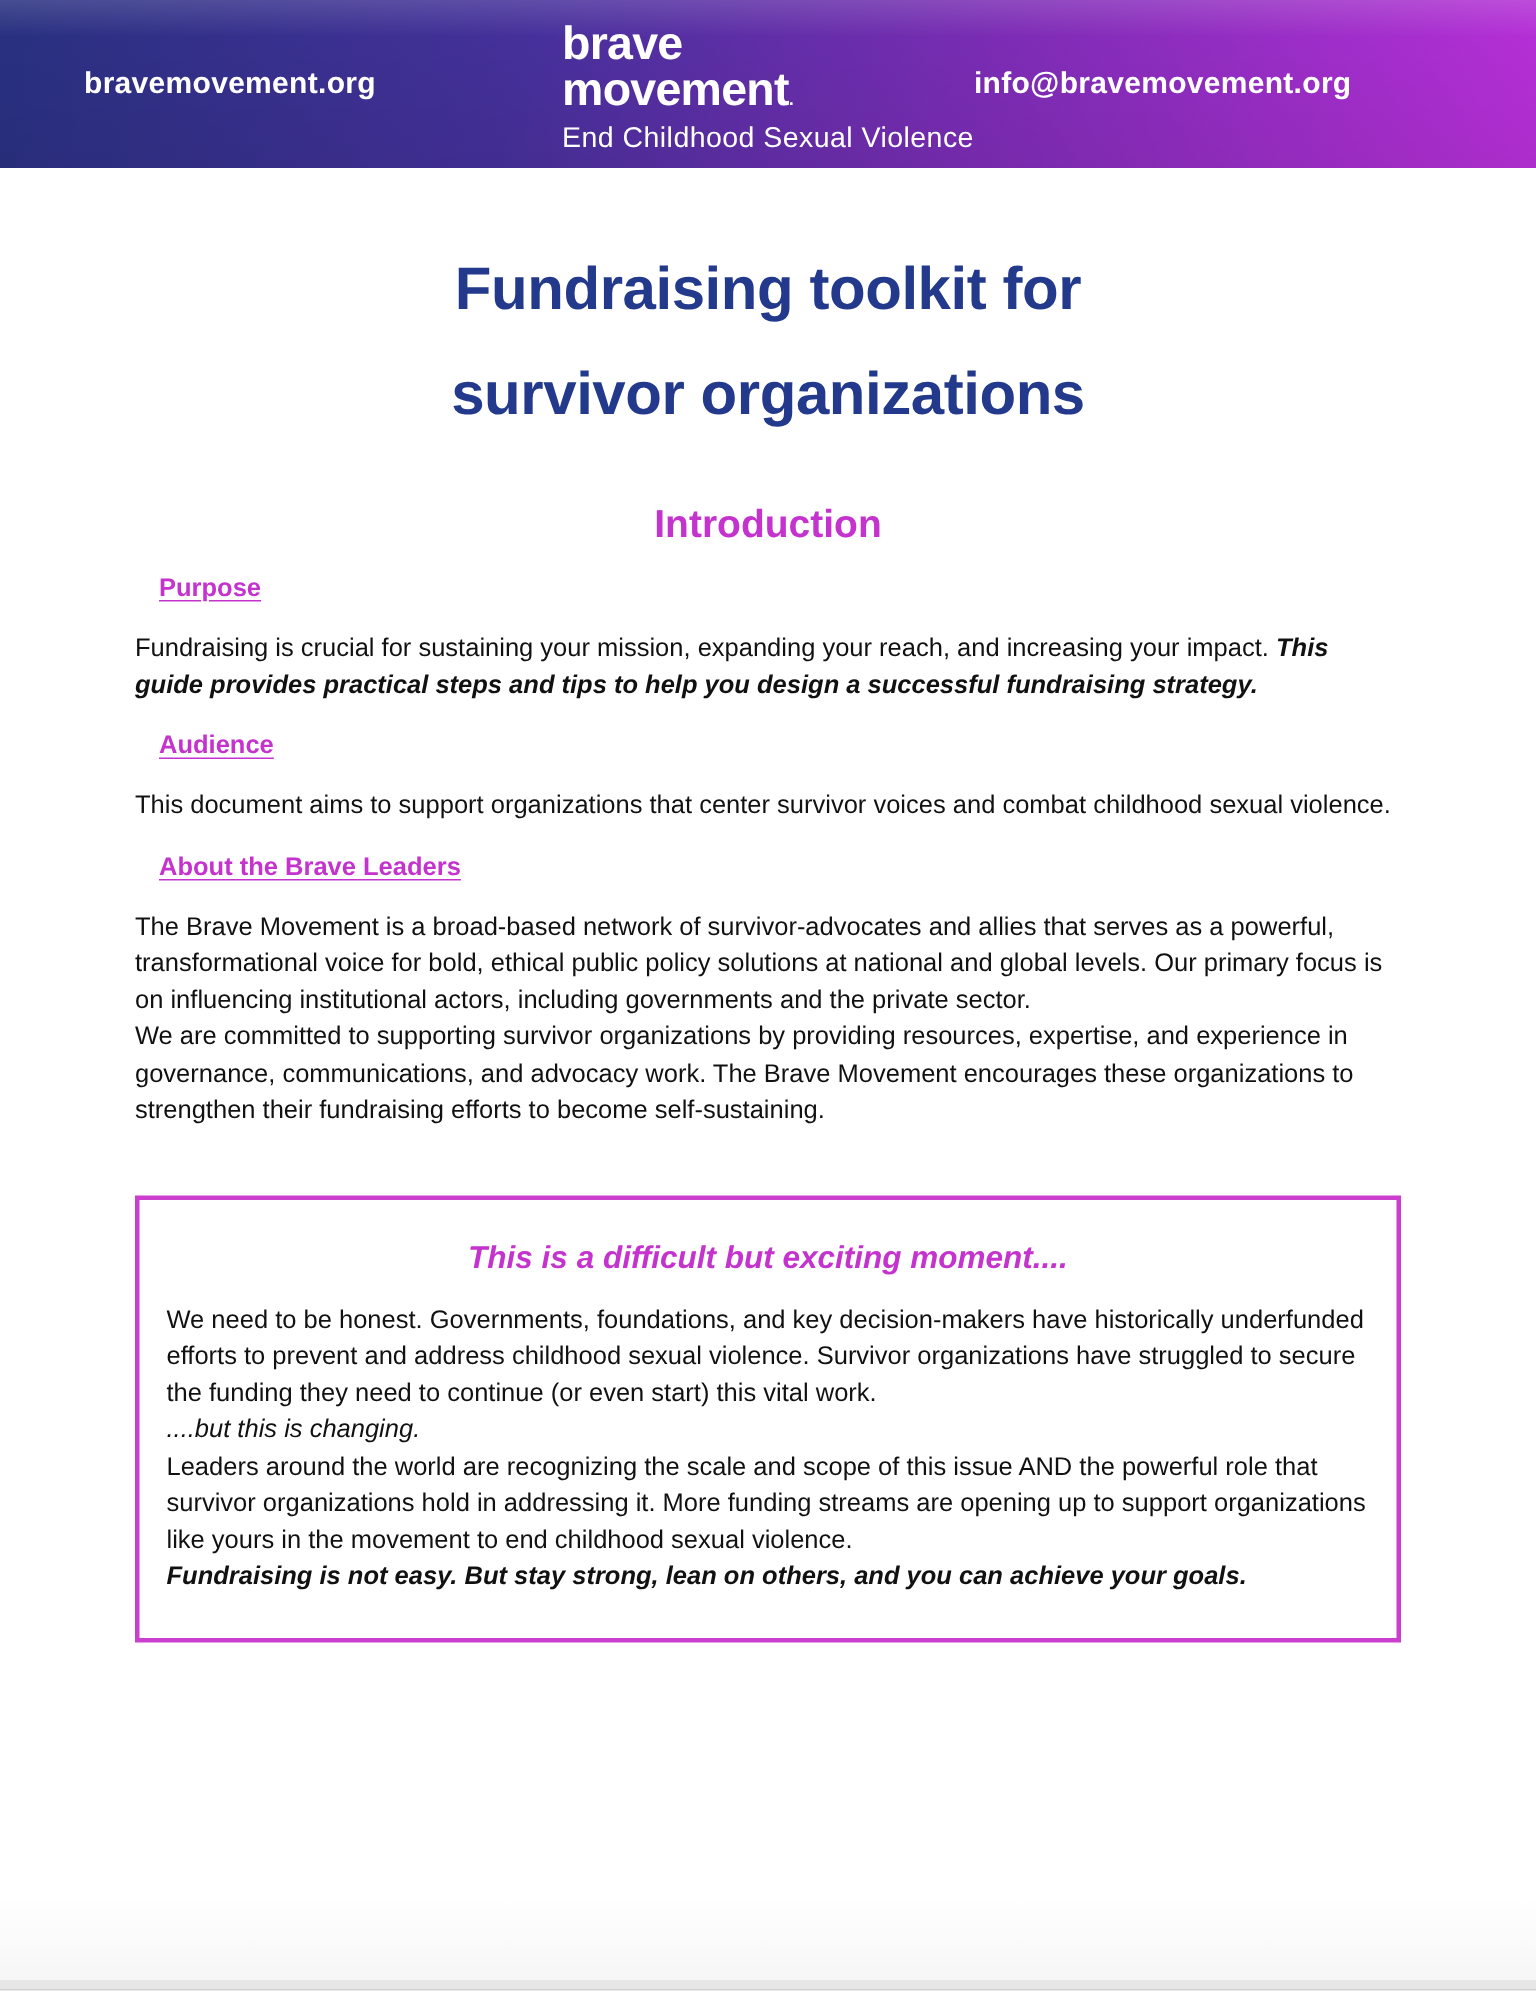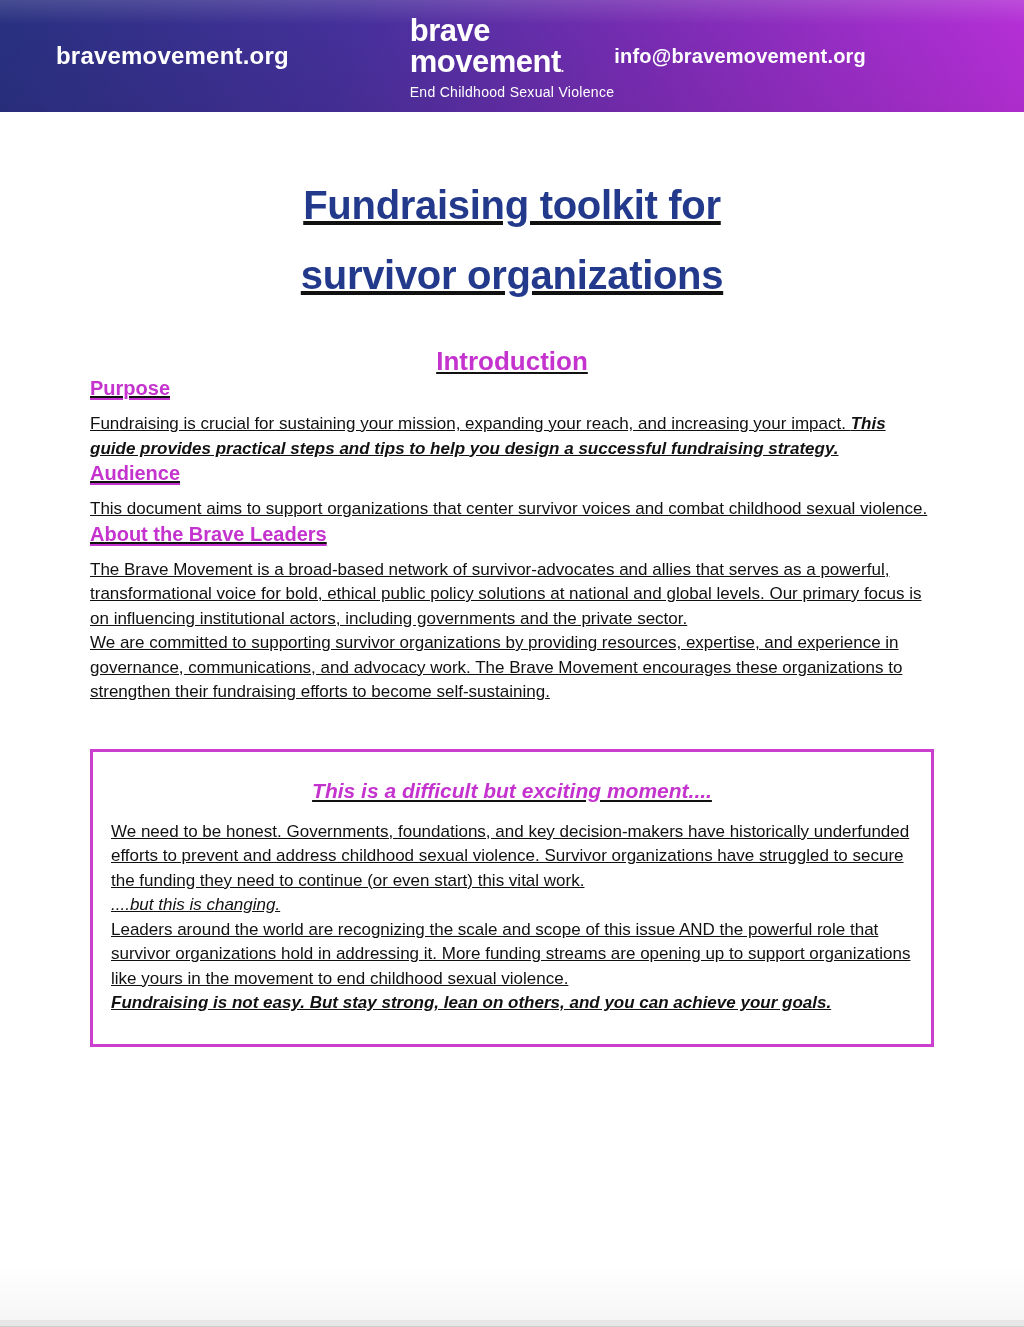--- a/index.html
+++ b/index.html
@@ -26,53 +26,53 @@
     height:112px;
     background:
       linear-gradient(to bottom, rgba(255,255,255,0.14), rgba(255,255,255,0) 22%, rgba(0,0,0,0.06) 100%),
       linear-gradient(103deg, var(--hdr-l) 0%, #45309a 34%, var(--hdr-m) 64%, var(--hdr-r) 100%);
     display:grid;
     grid-template-columns:1fr auto 1fr;
     align-items:center;
     padding:0 56px;
     color:#ffffff;
   }
-  .banner .site{font-size:24px;font-weight:bold;letter-spacing:.2px;}
+  .banner .site{font-size:20px;font-weight:bold;letter-spacing:.2px;}
   .banner .email{font-size:20px;font-weight:bold;letter-spacing:.2px;}
   .logo{line-height:1;margin-top:2px;}
   .logo .l1{font-size:31px;font-weight:bold;letter-spacing:-.5px;display:block;}
   .logo .l2{font-size:31px;font-weight:bold;letter-spacing:-.5px;display:inline-block;position:relative;}
   .logo .tm{font-size:12px;font-weight:bold;vertical-align:baseline;}
-  .logo .tagline{display:block;font-size:14px;font-weight:400;margin-top:8px;letter-spacing:.3px;}
+  .logo .tagline{display:block;font-size:19px;font-weight:400;margin-top:8px;letter-spacing:.3px;}
   
-  .content{padding:12px 90px;text-decoration:underline;}
+  .content{padding:0 90px;}
   .doc-title{
     text-align:center;
     color:var(--title-color);
     font-weight:bold;
     font-size:40px;
     line-height:70px;
     padding-top:46px;
     letter-spacing:-.3px;
   }
   .intro-heading{
     margin-top:36px;
     text-align:center;
     color:var(--accent);
     font-weight:bold;
     font-size:26px;
     line-height:30px;
   }
   h3.sub{
     color:var(--accent);
-    font-size:20px;
+    font-size:17px;
     font-weight:bold;
     text-decoration:underline;
     text-underline-offset:3px;
-    margin:0;
+    margin:16px;
     line-height:24px;
   }
   .mt-first{margin-top:14px;}
   .mt-section{margin-top:44px;}
   p.body{
     font-size:17px;
     line-height:24.5px;
     margin:12px 0 0 0;
   }
   p.body + p.body{margin-top:0;}

